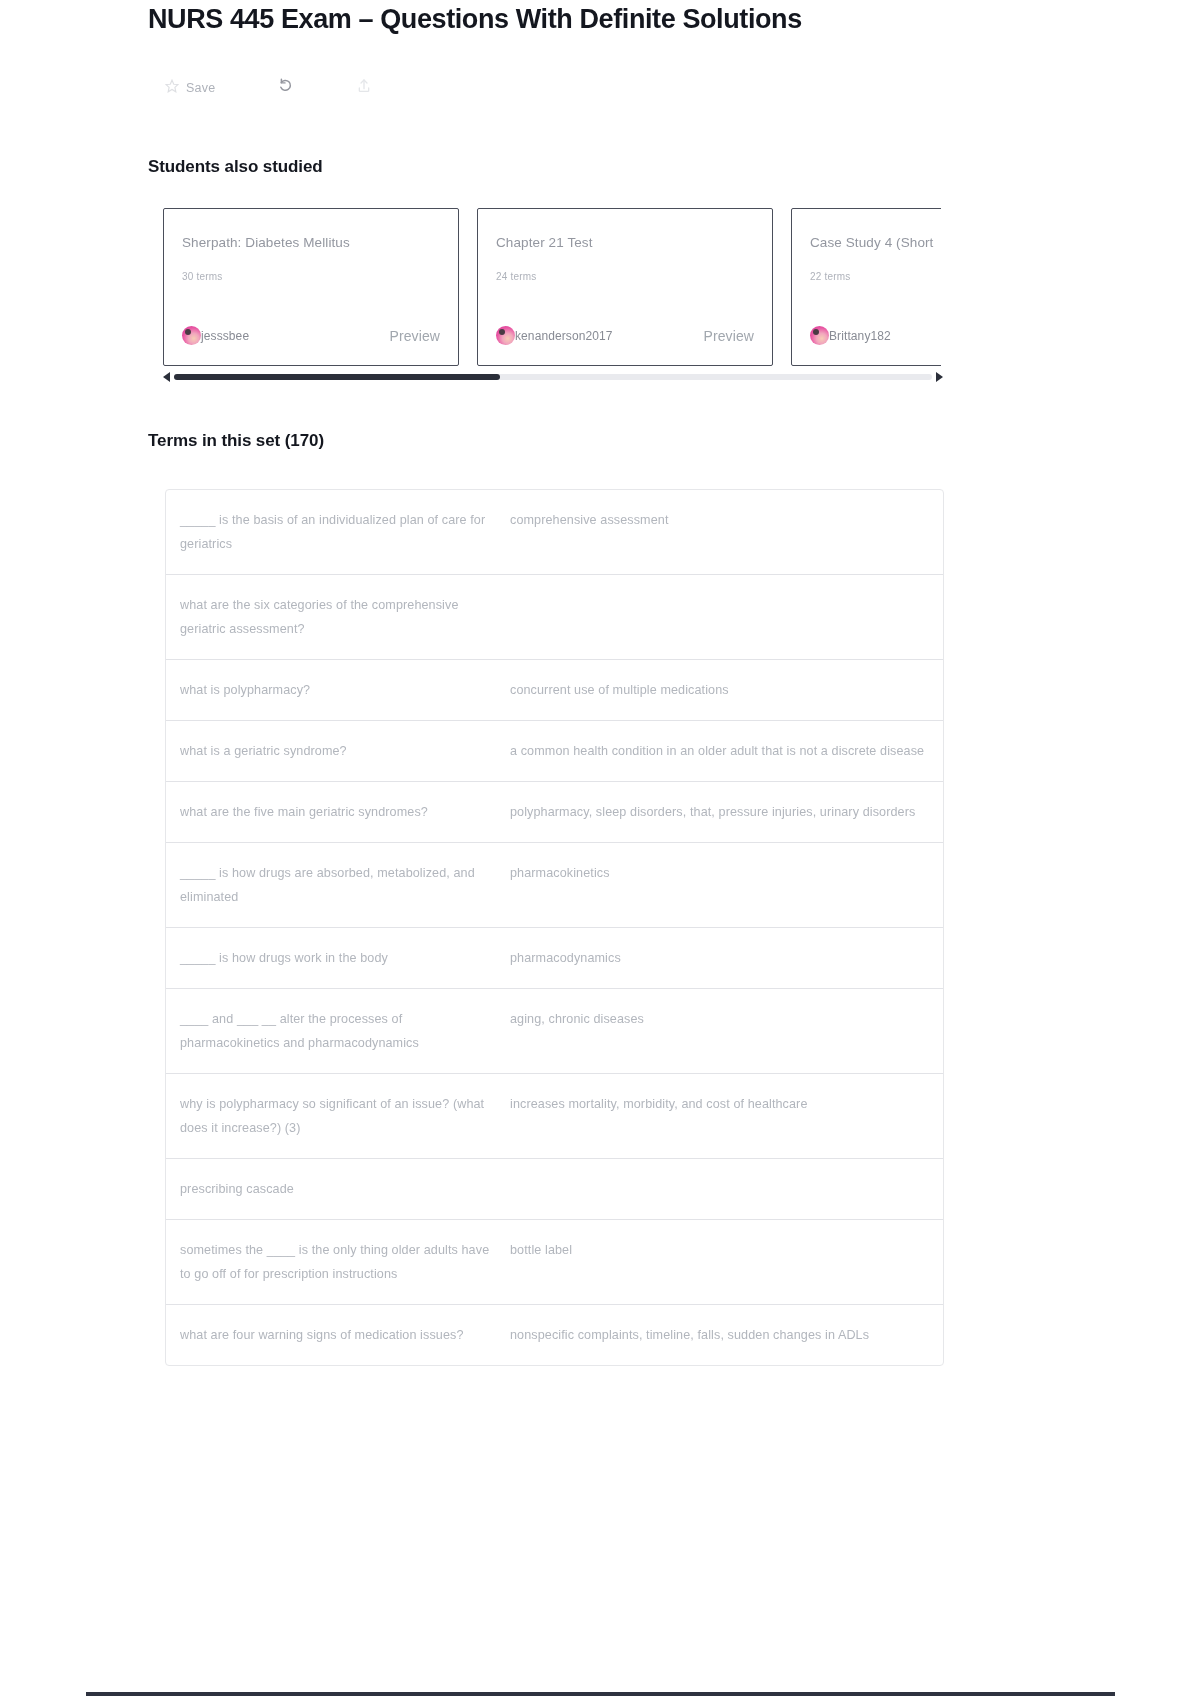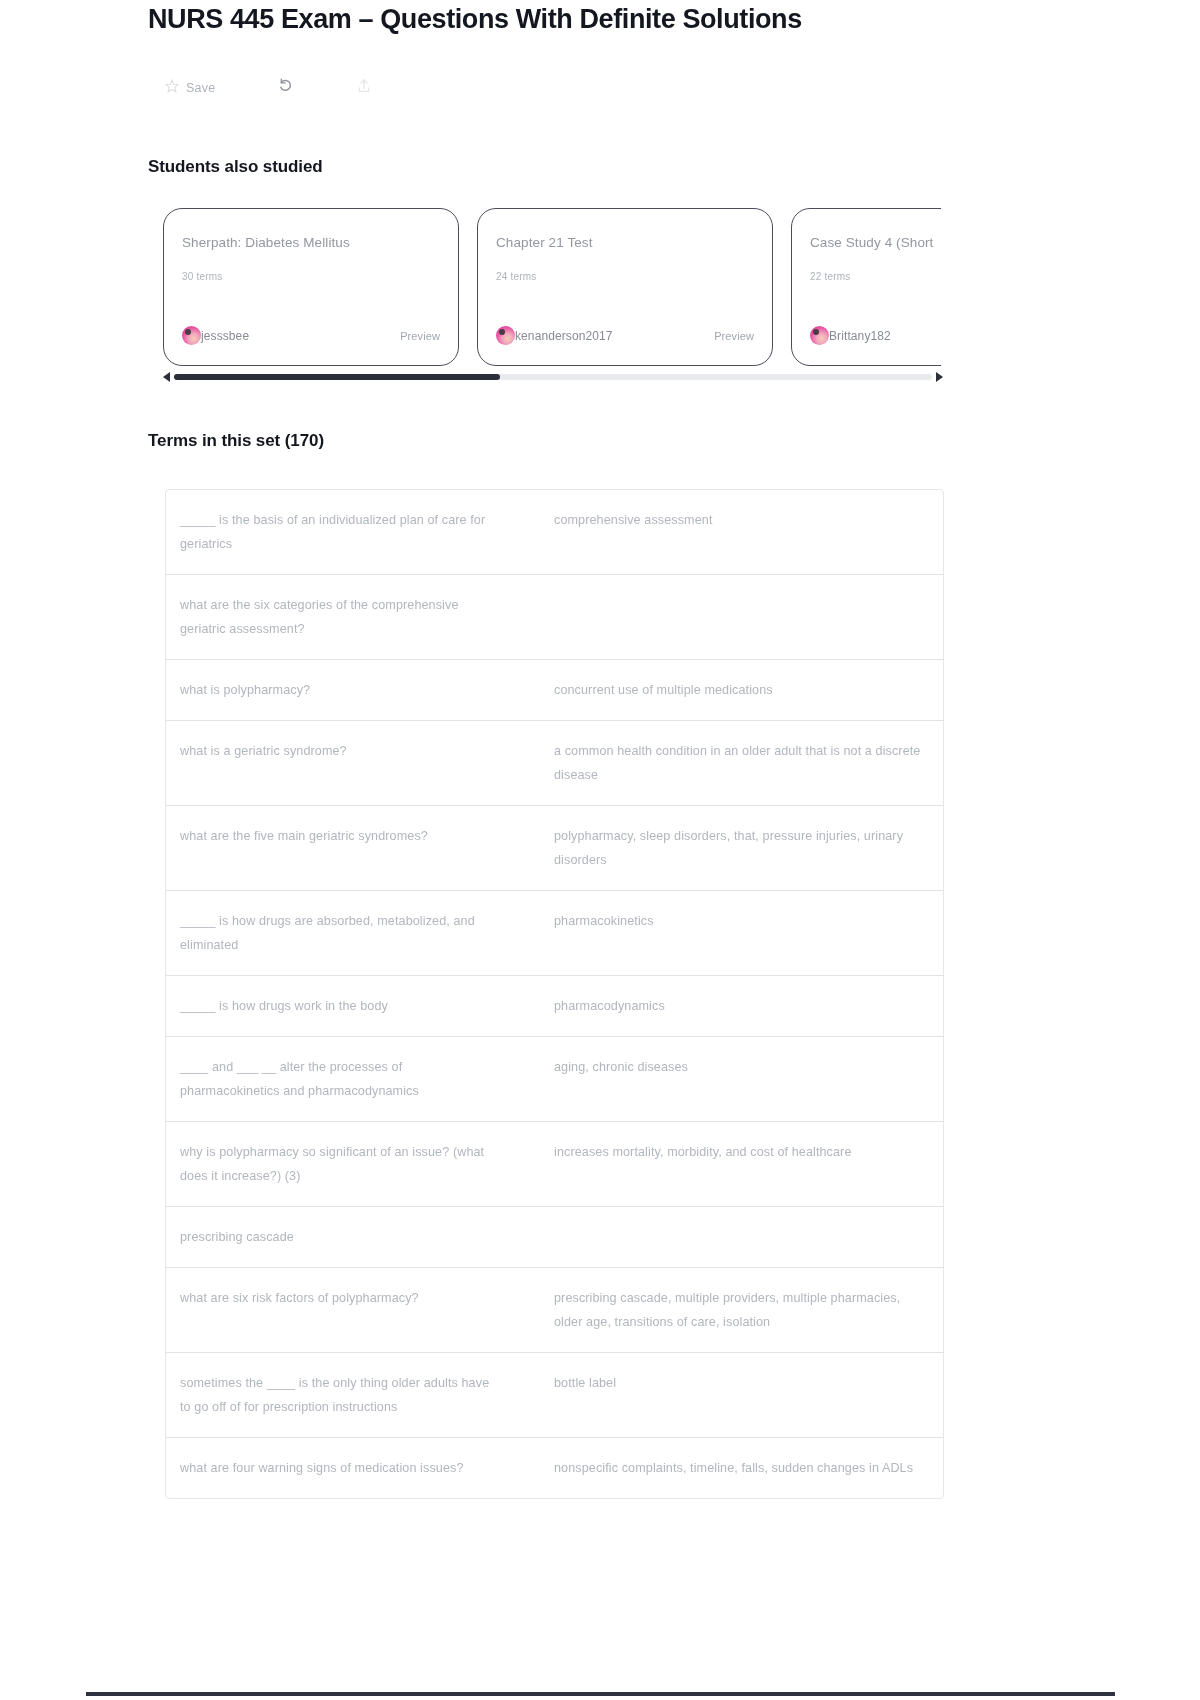--- a/index.html
+++ b/index.html
@@ -78,21 +78,21 @@
   }
   .carousel-track {
     display: flex;
     gap: 18px;
     height: 100%;
   }
   .study-card {
     flex: 0 0 296px;
     height: 158px;
     border: 1.6px solid #3b3f4d;
-    border-radius: 19px;
+    border-radius: 2px;
     background: #ffffff;
     padding: 26px 20px 16px 18px;
     position: relative;
     opacity: 0.92;
   }
   .card-title {
     font-size: 13.5px;
     color: #8b8f99;
     letter-spacing: 0.1px;
     white-space: nowrap;
@@ -135,21 +135,21 @@
     width: 6px; height: 6px;
     border-radius: 50%;
     background: #3a2a34;
   }
   .author-name {
     font-size: 12px;
     color: #7e828c;
     letter-spacing: 0.1px;
   }
   .preview-link {
-    font-size: 11px;
+    font-size: 14px;
     color: #9aa0a8;
     letter-spacing: 0.1px;
   }
 
   
   .scroll-row {
     position: absolute;
     left: 163px;
     top: 369px;
     width: 780px;
@@ -196,21 +196,20 @@
     border: 1px solid #e6e7ea;
     border-radius: 4px;
     background: #ffffff;
     overflow: hidden;
   }
   .term-row {
     display: flex;
     border-bottom: 1px solid #e2e3e7;
     padding: 18px 16px 18px 14px;
     min-height: 58px;
-    gap: 44px;
   }
   .term-row:last-child { border-bottom: none; }
   .term-q {
     width: 330px;
     flex: 0 0 330px;
     font-size: 12.6px;
     line-height: 24px;
     color: #b2b6bd;
     letter-spacing: 0.1px;
     padding-right: 14px;
@@ -354,24 +353,20 @@
       <div class="term-a">aging, chronic diseases</div>
     </div>
     <div class="term-row">
       <div class="term-q">why is polypharmacy so significant of an issue? (what does it increase?) (3)</div>
       <div class="term-a">increases mortality, morbidity, and cost of healthcare</div>
     </div>
     <div class="term-row">
       <div class="term-a">prescribing cascade</div>
     </div>
     <div class="term-row">
-      <div class="term-q">what are six risk factors of polypharmacy?</div>
-      <div class="term-a">prescribing cascade, multiple providers, multiple pharmacies, older age, transitions of care, isolation</div>
-    </div>
-    <div class="term-row">
       <div class="term-q">sometimes the ____ is the only thing older adults have to go off of for prescription instructions</div>
       <div class="term-a">bottle label</div>
     </div>
     <div class="term-row">
       <div class="term-q">what are four warning signs of medication issues?</div>
       <div class="term-a">nonspecific complaints, timeline, falls, sudden changes in ADLs</div>
     </div>
   </div>
 
   <div class="bottom-rule"></div>

